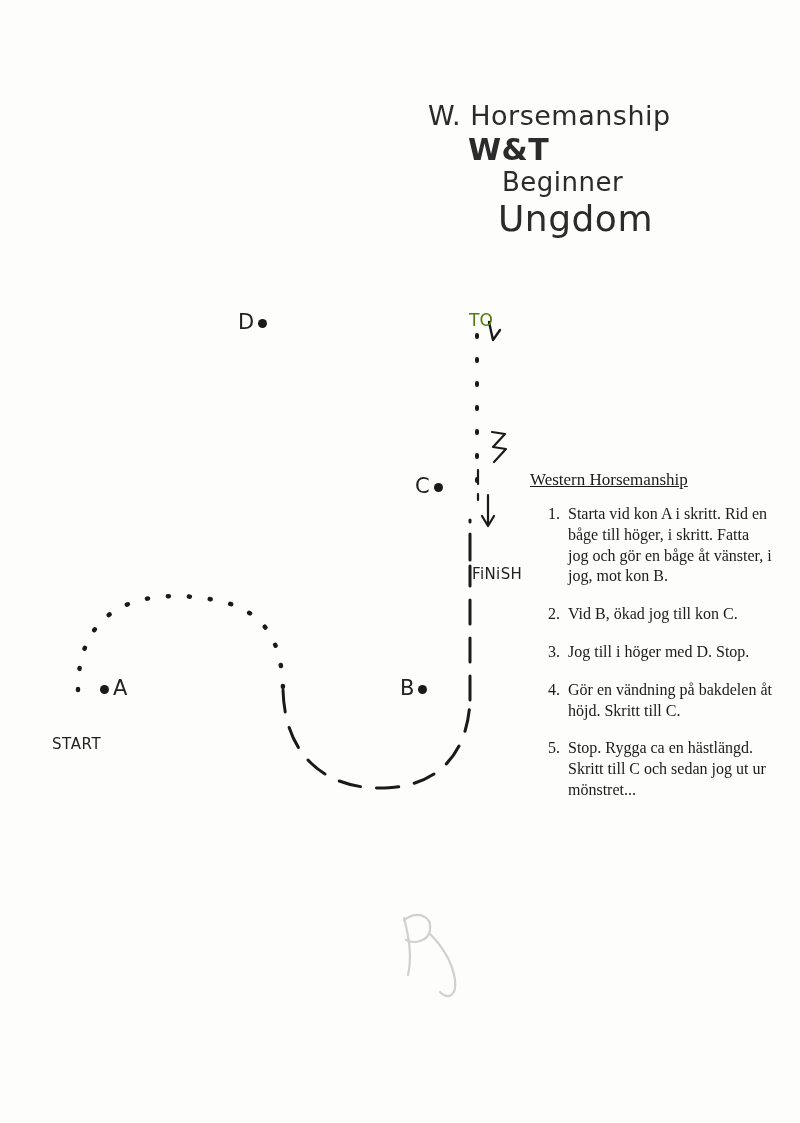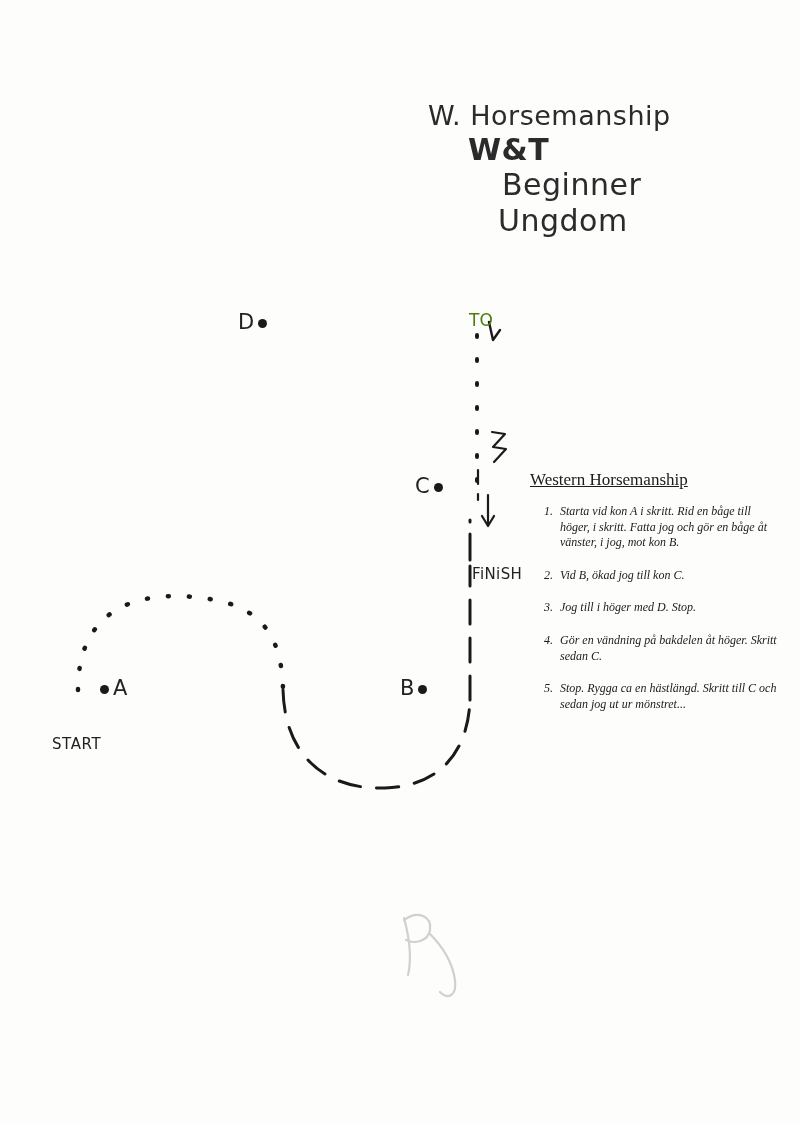--- a/index.html
+++ b/index.html
@@ -30,22 +30,22 @@
     color: #2b2b2b;
   }
   .title-line {
     font-size: 27px;
     letter-spacing: 0.5px;
     line-height: 1.18;
     white-space: nowrap;
   }
   .t1 { margin-left: 8px; font-size: 27px; }
   .t2 { margin-left: 48px; font-size: 30px; font-weight: bold; }
-  .t3 { margin-left: 82px; font-size: 30px; }
-  .t4 { margin-left: 78px; font-size: 30px; }
+  .t3 { margin-left: 82px; font-size: 26px; }
+  .t4 { margin-left: 78px; font-size: 36px; }
 
   
   .diagram {
     position: absolute;
     left: 0;
     top: 0;
     width: 800px;
     height: 1123px;
     pointer-events: none;
   }
@@ -107,25 +107,24 @@
     width: 250px;
   }
   .instr-title {
     font-family: "Liberation Serif", serif;
     font-size: 17px;
     text-decoration: underline;
     margin-bottom: 14px;
     white-space: nowrap;
   }
   ol.steps {
-    margin: 0;
+    margin: 8px;
     padding-left: 26px;
-    font-size: 12px;
+    font-size: 16px;
     line-height: 1.30;
-    font-style: italic;
   }
   ol.steps li {
     margin-bottom: 17px;
     padding-left: 4px;
   }
 </style>
 </head>
 <body>
 
 <div class="sheet">
@@ -179,18 +178,18 @@
   <div class="label-start">START</div>
   <div class="label-finish">FiNiSH</div>
   <div class="label-to">TO</div>
 
   <div class="instructions">
     <div class="instr-title">Western Horsemanship</div>
     <ol class="steps">
       <li>Starta vid kon A i skritt. Rid en båge till höger, i skritt. Fatta jog och gör en båge åt vänster, i jog, mot kon B.</li>
       <li>Vid B, ökad jog till kon C.</li>
       <li>Jog till i höger med D. Stop.</li>
-      <li>Gör en vändning på bakdelen åt höger. Skritt sedan C.</li>
+      <li>Gör en vändning på bakdelen åt höjd. Skritt till C.</li>
       <li>Stop. Rygga ca en hästlängd. Skritt till C och sedan jog ut ur mönstret...</li>
     </ol>
   </div>
 
 </div>
 
 </body></html>

